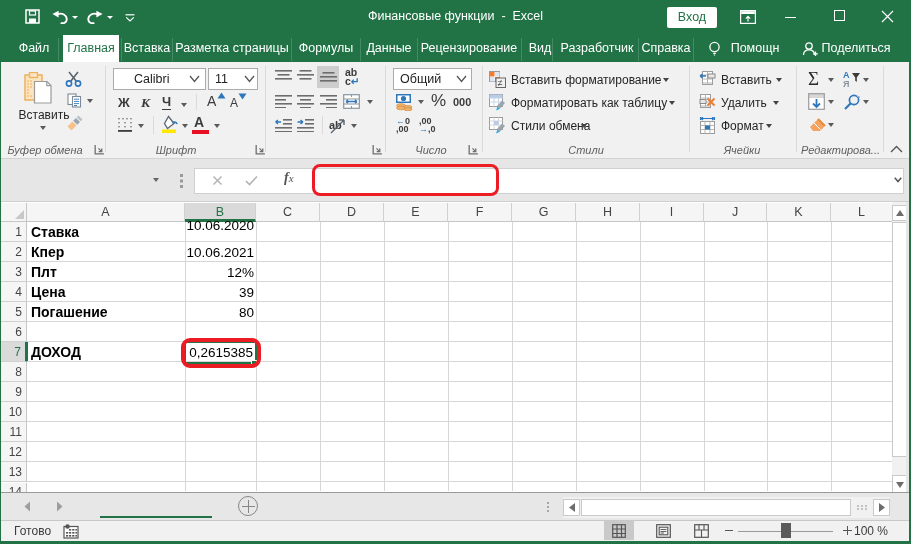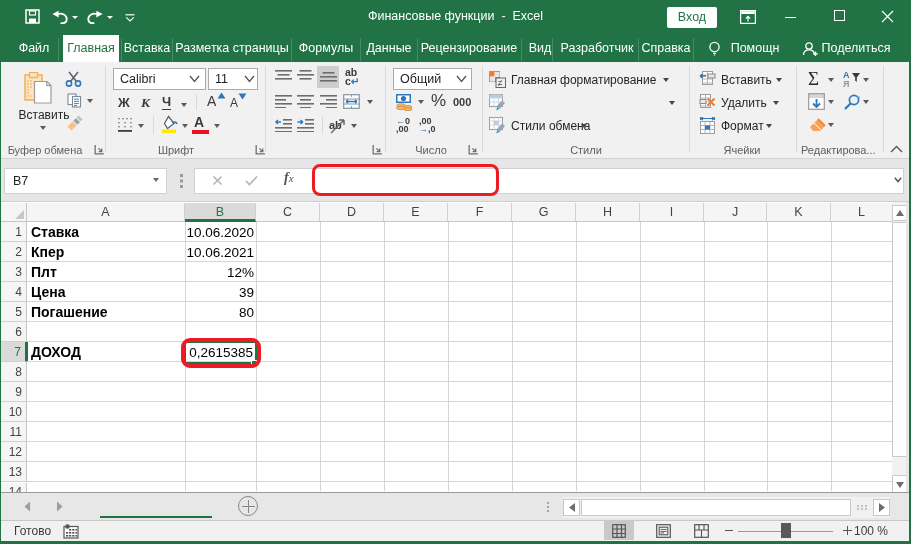--- a/index.html
+++ b/index.html
@@ -8,21 +8,21 @@
   .abs { position:absolute; }
   #app { position:absolute; left:0; top:0; width:911px; height:544px; border-left:1px solid #217346; }
   
   #titlebar { left:0; top:0; width:909px; height:35px; background:#217346; }
   #tabrow   { left:0; top:35px; width:909px; height:27px; background:#217346; }
   .tab { position:absolute; top:0; height:27px; line-height:27px; color:#fff; font-size:12.5px; text-align:center; }
   .tab.active { background:#fff; color:#217346; }
   
   #ribbon { left:0; top:62px; width:909px; height:97px; background:#f1f1f1; border-bottom:1px solid #d2d2d2; }
   .gsep { position:absolute; top:4px; height:86px; width:1px; background:#dadada; }
-  .glabel { position:absolute; top:81px; height:14px; font-size:11px; color:#5e5e5e; text-align:center; line-height:14px; }
+  .glabel { position:absolute; top:81px; height:14px; font-size:11px; color:#5e5e5e; text-align:center; line-height:14px;font-style:italic; }
   .launch { position:absolute; top:82px; width:12px; height:12px; }
   .rtxt { position:absolute; font-size:12px; color:#262626; }
   .dd { position:absolute; width:0; height:0; border-left:3.5px solid transparent; border-right:3.5px solid transparent; border-top:4px solid #5a5a5a; }
   
   #fbar { left:0; top:159px; width:909px; height:43px; background:#e6e6e6; border-bottom:1px solid #cfcfcf; }
   #namebox { position:absolute; left:3px; top:9px; width:163px; height:26px; background:#fff; border:1px solid #d0d0d0; font-size:12.5px; color:#222; line-height:24px; padding-left:8px; }
   #fxbox { position:absolute; left:193px; top:9px; width:710px; height:26px; background:#fff; border:1px solid #d0d0d0; }
   
   #grid { left:0; top:202px; width:909px; height:290px; background:#fff; }
   .colh { position:absolute; top:1px; height:19px; line-height:19px; background:#f5f5f5; border-right:1px solid #d0d0d0; border-bottom:1px solid #c6c6c6; font-size:12.5px; color:#444; text-align:center; }
@@ -157,21 +157,21 @@
       <path d="M6.2 6.8 L9 4 L13 8 L10.2 10.8 Z" fill="#9aa5ae"></path>
       <path d="M9.7 3.3 L11.5 1.5 L15.5 5.5 L13.7 7.3 Z" fill="#b9c2ca"></path>
     </svg>
     <div class="glabel" style="left:2px;width:84px;">Буфер обмена</div>
     <svg class="launch" style="left:92px" width="11" height="11" viewBox="0 0 11 11">
       <path d="M2 1 L2 9 L10 9" fill="none" stroke="#707070" stroke-width="1.2"></path>
       <path d="M5 4 L8 7 M8 4.2 L8 7 L5.2 7" fill="none" stroke="#707070" stroke-width="1.2"></path>
     </svg>
     <div class="gsep" style="left:104px"></div>
 
-    <div class="abs" style="left:112px;top:6px;width:93px;height:22px;background:#fff;border:1px solid #ababab;font-size:12.5px;color:#222;line-height:20px;padding-left:6px">Calibri</div>
+    <div class="abs" style="left:112px;top:6px;width:93px;height:22px;background:#fff;border:1px solid #ababab;font-size:12.5px;color:#222;line-height:20px;padding-left:20px">Calibri</div>
     <svg class="abs" style="left:188px;top:13px" width="11" height="8" viewBox="0 0 11 8">
         <path d="M1 1 L5.5 6.5 L10 1" fill="none" stroke="#555" stroke-width="1.3"></path>
       </svg>
     <div class="abs" style="left:207px;top:6px;width:50px;height:22px;background:#fff;border:1px solid #ababab;font-size:12.5px;color:#222;line-height:20px;padding-left:6px">11</div>
     <svg class="abs" style="left:243px;top:13px" width="11" height="8" viewBox="0 0 11 8">
         <path d="M1 1 L5.5 6.5 L10 1" fill="none" stroke="#555" stroke-width="1.3"></path>
       </svg>
     <div class="rtxt" style="left:117px;top:33px;font-weight:bold;font-size:13px;color:#3b3b3b">Ж</div>
     <div class="rtxt" style="left:140px;top:33px;font-style:italic;font-weight:bold;font-size:13.5px;font-family:'Liberation Serif',serif;color:#3b3b3b">К</div>
     <div class="rtxt" style="left:161px;top:33px;font-weight:bold;font-size:13px;color:#3b3b3b;border-bottom:1.5px solid #3b3b3b;line-height:14px">Ч</div>
@@ -341,29 +341,30 @@
 
     <svg class="abs" style="left:488px;top:9px" width="17" height="17" viewBox="0 0 17 17">
       <rect x="0.5" y="0.5" width="10" height="10" fill="#fff" stroke="#9b9b9b"></rect>
       <rect x="1" y="1" width="4.5" height="4.5" fill="#ed7d31"></rect>
       <rect x="6" y="6" width="4.5" height="4.5" fill="#ed7d31"></rect>
       <rect x="6" y="1" width="4.5" height="4.5" fill="#dce6f2"></rect>
       <rect x="1" y="6" width="4.5" height="4.5" fill="#dce6f2"></rect>
       <rect x="7" y="7" width="9.5" height="9.5" fill="#f1f1f1" stroke="#666"></rect>
       <text x="8.7" y="14.7" font-size="9" fill="#444" font-family="Liberation Sans">≠</text>
     </svg>
-    <div class="rtxt" style="left:510px;top:11px;font-size:12px">Главная форматирование</div>
+    <div class="rtxt" style="left:510px;top:11px;font-size:12px">Вставить форматирование</div>
     <div class="dd" style="left:662px;top:16px;border-top-color:#444"></div>
     <svg class="abs" style="left:488px;top:32px" width="18" height="17" viewBox="0 0 18 17">
       <rect x="0.5" y="0.5" width="13" height="12" fill="#fff" stroke="#9b9b9b"></rect>
       <path d="M0.5 4 L13.5 4 M0.5 8 L13.5 8 M5 0.5 L5 12.5 M9.5 0.5 L9.5 12.5" stroke="#c8d7ea"></path>
       <rect x="0.5" y="0.5" width="13" height="3.5" fill="#b9cde7"></rect>
       <path d="M8 12 L13 6.5 L16 9 L11 14.5 Z" fill="#9aa5ae"></path>
       <path d="M7 16.5 L8.5 12.5 L11 14.8 Z" fill="#28a8dc"></path>
     </svg>
+    <div class="rtxt" style="left:510px;top:34px;font-size:12px">Форматировать как таблицу</div>
     <div class="dd" style="left:668px;top:39px;border-top-color:#444"></div>
     <svg class="abs" style="left:488px;top:55px" width="18" height="17" viewBox="0 0 18 17">
       <rect x="0.5" y="0.5" width="13" height="12" fill="#fff" stroke="#9b9b9b"></rect>
       <path d="M0.5 4 L13.5 4 M0.5 8 L13.5 8 M5 0.5 L5 12.5 M9.5 0.5 L9.5 12.5" stroke="#d8d8d8"></path>
       <rect x="5" y="4" width="4.5" height="4" fill="#b9cde7"></rect>
       <path d="M8 12 L13 6.5 L16 9 L11 14.5 Z" fill="#9aa5ae"></path>
       <path d="M7 16.5 L8.5 12.5 L11 14.8 Z" fill="#28a8dc"></path>
     </svg>
     <div class="rtxt" style="left:510px;top:57px;font-size:12px">Стили обмена</div>
     <div class="dd" style="left:580px;top:62px;border-top-color:#444"></div>
@@ -423,21 +424,20 @@
       <path d="M8.8 2.2 L15.8 9.2" stroke="#e98b38" stroke-width="2.5"></path>
     </svg>
     <div class="dd" style="left:827px;top:61px"></div>
     <div class="glabel" style="left:798px;width:80px;text-align:left;padding-left:2px">Редактирова...</div>
     <div class="gsep" style="left:882px"></div>
     <svg class="abs" style="left:889px;top:83px" width="13" height="8" viewBox="0 0 13 8">
         <path d="M1 7 L6.5 1.5 L12 7" fill="none" stroke="#555" stroke-width="1.4"></path>
       </svg>
   </div>
   <div id="fbar" class="abs">
-    <div id="namebox">B7</div>
     <div class="dd" style="left:152px;top:19px;border-top-color:#666"></div>
     <div class="abs" style="left:179px;top:15px;width:2.5px;height:2.5px;background:#9a9a9a;box-shadow:0 5.5px #9a9a9a,0 11px #9a9a9a"></div>
     <div id="fxbox"></div>
     <svg class="abs" style="left:211px;top:16px" width="11" height="11" viewBox="0 0 11 11">
         <path d="M1.5 1.5 L9.5 9.5 M9.5 1.5 L1.5 9.5" stroke="#b3b3b3" stroke-width="1.5"></path>
       </svg>
     <svg class="abs" style="left:244px;top:16px" width="13" height="11" viewBox="0 0 13 11">
         <path d="M1 6 L4.5 9.5 L12 1.5" fill="none" stroke="#b3b3b3" stroke-width="1.6"></path>
       </svg>
     <div class="abs" style="left:283px;top:11px;font-size:14px;font-style:italic;color:#555;font-family:'Liberation Serif',serif"><b><i>f</i></b><span style="font-size:11px">x</span></div>
@@ -505,21 +505,21 @@
     <div class="hline" style="top:239px;width:865px"></div>
     <div class="hline" style="top:259px;width:865px"></div>
     <div class="hline" style="top:279px;width:865px"></div>
 
     <div class="cellA" style="top:20px">Ставка</div>
     <div class="cellA" style="top:40px">Кпер</div>
     <div class="cellA" style="top:60px">Плт</div>
     <div class="cellA" style="top:80px">Цена</div>
     <div class="cellA" style="top:100px">Погашение</div>
     <div class="cellA" style="top:140px">ДОХОД</div>
-    <div class="cellB" style="left:185px;top:20px">10.06.2020</div>
+    <div class="cellB" style="left:185px;top:13px">10.06.2020</div>
     <div class="cellB" style="left:185px;top:40px">10.06.2021</div>
     <div class="cellB" style="left:185px;top:60px">12%</div>
     <div class="cellB" style="left:185px;top:80px">39</div>
     <div class="cellB" style="left:185px;top:100px">80</div>
     <div class="cellB" style="left:185px;top:140px;width:67px">0,2615385</div>
 
     <div class="abs" style="left:183px;top:139px;width:73px;height:23px;border:2px solid #217346"></div>
     <div class="abs" style="left:250px;top:158px;width:6px;height:6px;background:#217346;border:1px solid #fff"></div>
     <div class="abs" style="left:180px;top:136px;width:80px;height:30px;border:4px solid #ec1c24;border-radius:9px"></div>
 

